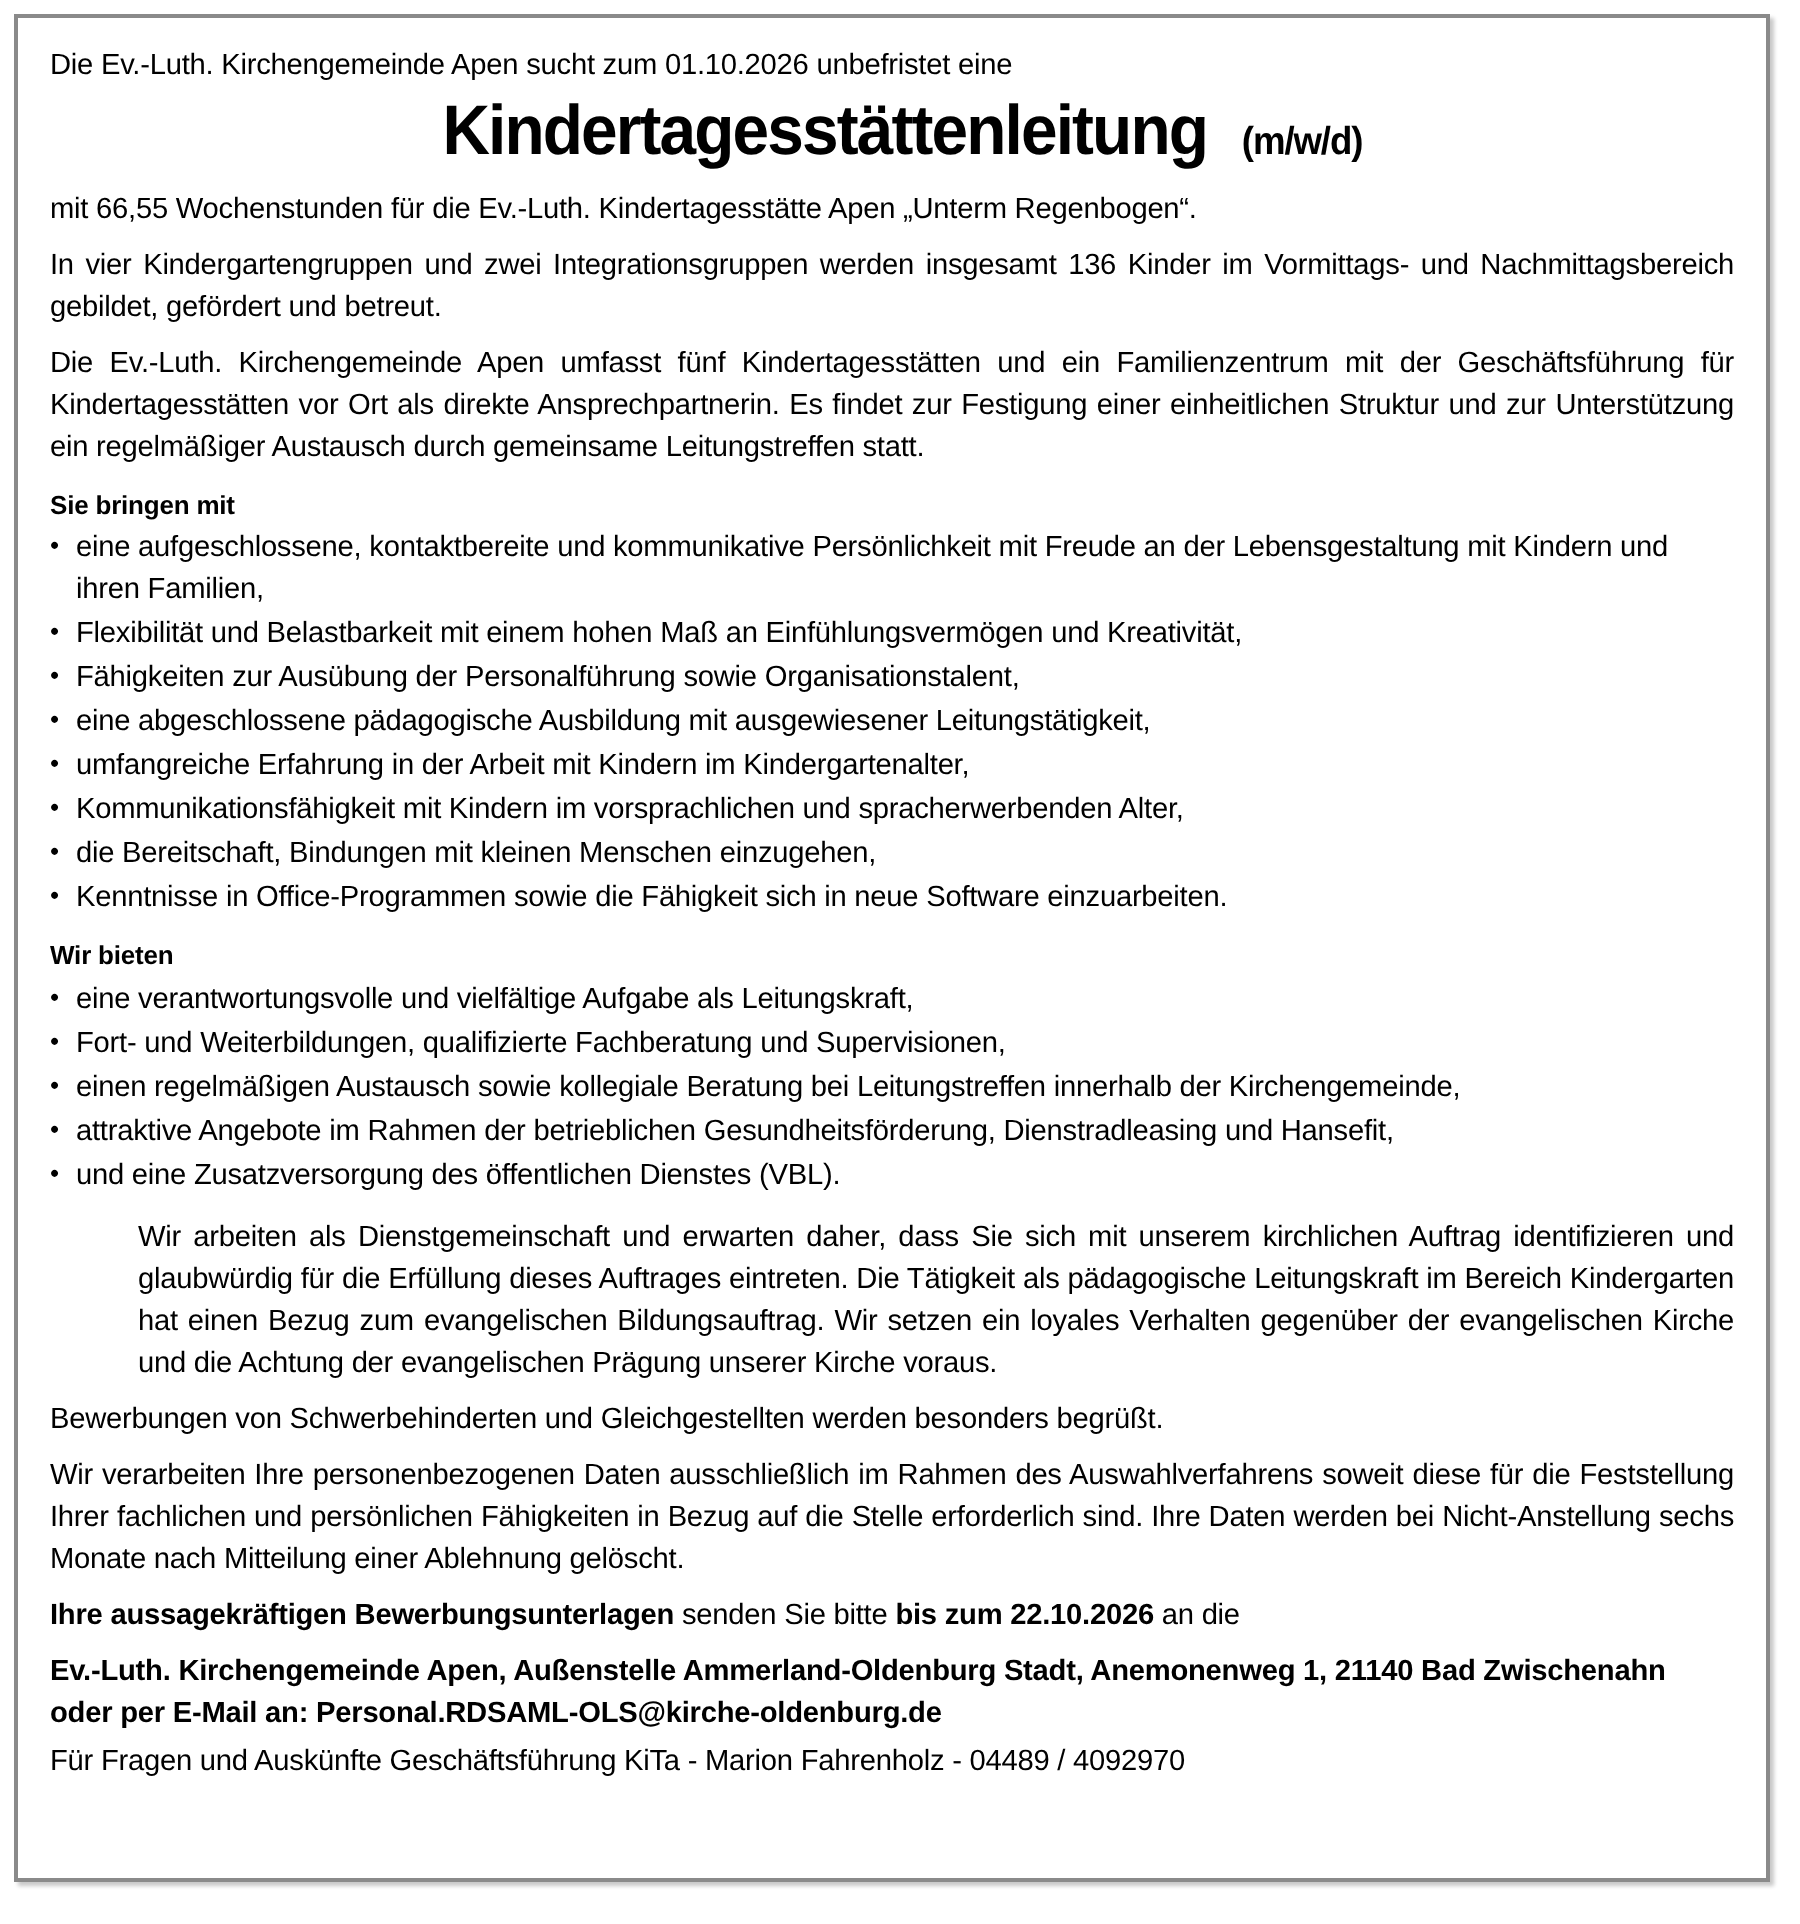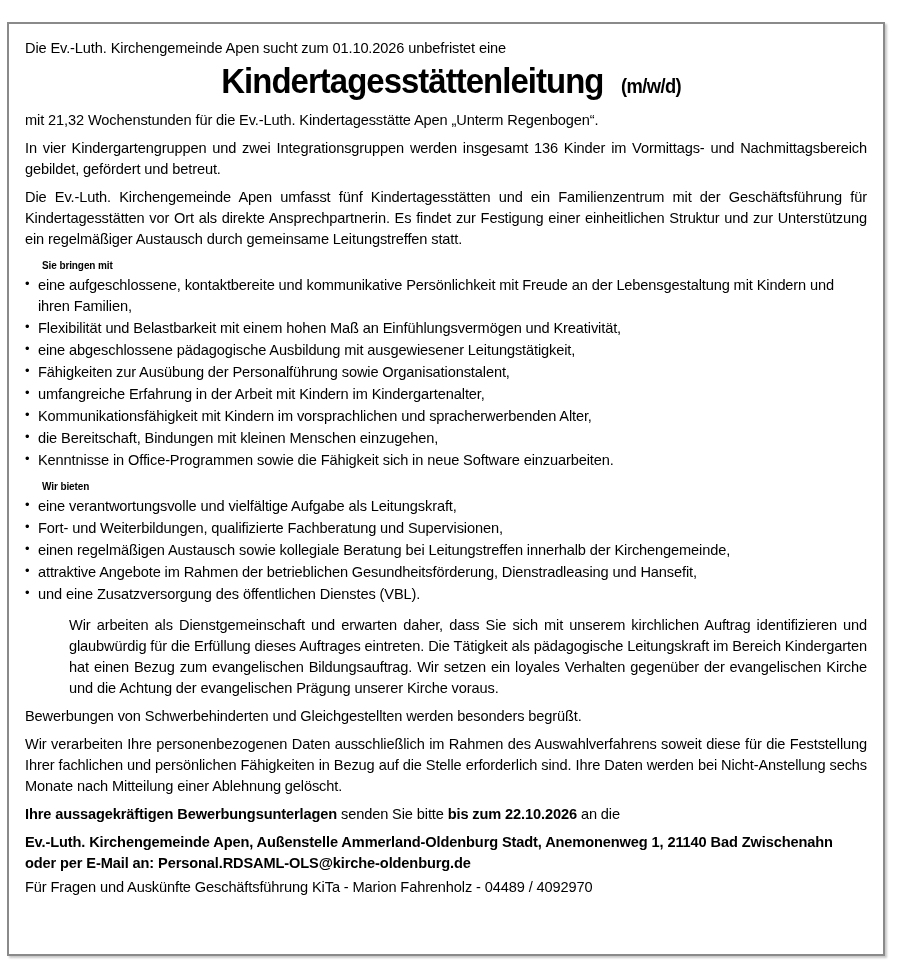--- a/index.html
+++ b/index.html
@@ -11,21 +11,21 @@
     width: 900px;
     height: 962px;
     font-family: "Liberation Sans", sans-serif;
     color: #000000;
     overflow: hidden;
   }
 
   .ad-frame {
     position: absolute;
     left: 7px;
-    top: 22px;
+    top: 7px;
     width: 878px;
     height: 934px;
     box-sizing: border-box;
     background: #ffffff;
     border: 2px solid #8a8a8a;
     box-shadow: 2px 2px 2px rgba(0,0,0,0.22);
     padding: 12px 16px 0 16px;
   }
 
   .ad-body {
@@ -75,22 +75,22 @@
     text-align: justify;
   }
   .para.left {
     text-align: left;
   }
   .para:last-child { margin-bottom: 0; }
 
   
   .sec-head {
     font-weight: 700;
-    font-size: 10px;
-    margin: 9px 0 2px 17px;
+    font-size: 13px;
+    margin: 9px 0 2px 0;
     text-align: left;
     letter-spacing: -0.1px;
   }
 
   
   .bullets {
     list-style: none;
     margin: 0 0 2px 0;
     padding: 0;
   }
@@ -131,33 +131,33 @@
 
 <div class="ad-frame">
   <div class="ad-body">
 
     <div class="intro-line">Die Ev.-Luth. Kirchengemeinde Apen sucht zum 01.10.2026 unbefristet eine</div>
 
     <div class="headline-row">
       <span class="headline-main">Kindertagesstättenleitung</span><span class="headline-suffix">(m/w/d)</span>
     </div>
 
-    <div class="para left">mit 21,32 Wochenstunden für die Ev.-Luth. Kindertagesstätte Apen „Unterm Regenbogen“.</div>
+    <div class="para left">mit 66,55 Wochenstunden für die Ev.-Luth. Kindertagesstätte Apen „Unterm Regenbogen“.</div>
 
     <div class="para">In vier Kindergartengruppen und zwei Integrationsgruppen werden insgesamt 136 Kinder im Vormittags- und Nachmittagsbereich gebildet, gefördert und betreut.</div>
 
     <div class="para">Die Ev.-Luth. Kirchengemeinde Apen umfasst fünf Kindertagesstätten und ein Familienzentrum mit der Geschäftsführung für Kindertagesstätten vor Ort als direkte Ansprechpartnerin. Es findet zur Festigung einer einheitlichen Struktur und zur Unterstützung ein regelmäßiger Austausch durch gemeinsame Leitungstreffen statt.</div>
 
     <div class="sec-head">Sie bringen mit</div>
 
     <ul class="bullets">
       <li>eine aufgeschlossene, kontaktbereite und kommunikative Persönlichkeit mit Freude an der Lebensgestaltung mit Kindern und ihren Familien,</li>
       <li>Flexibilität und Belastbarkeit mit einem hohen Maß an Einfühlungsvermögen und Kreativität,</li>
+      <li>Fähigkeiten zur Ausübung der Personalführung sowie Organisationstalent,</li>
       <li>eine abgeschlossene pädagogische Ausbildung mit ausgewiesener Leitungstätigkeit,</li>
-      <li>Fähigkeiten zur Ausübung der Personalführung sowie Organisationstalent,</li>
       <li>umfangreiche Erfahrung in der Arbeit mit Kindern im Kindergartenalter,</li>
       <li>Kommunikationsfähigkeit mit Kindern im vorsprachlichen und spracherwerbenden Alter,</li>
       <li>die Bereitschaft, Bindungen mit kleinen Menschen einzugehen,</li>
       <li>Kenntnisse in Office-Programmen sowie die Fähigkeit sich in neue Software einzuarbeiten.</li>
     </ul>
 
     <div class="sec-head">Wir bieten</div>
 
     <ul class="bullets">
       <li>eine verantwortungsvolle und vielfältige Aufgabe als Leitungskraft,</li>

